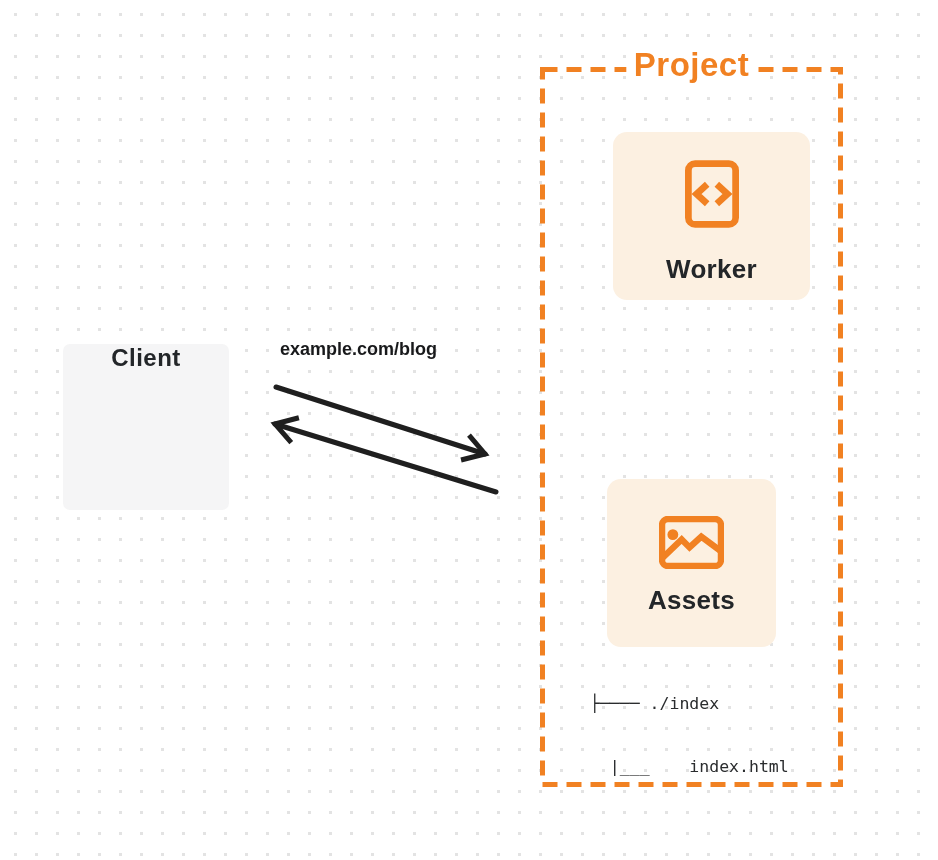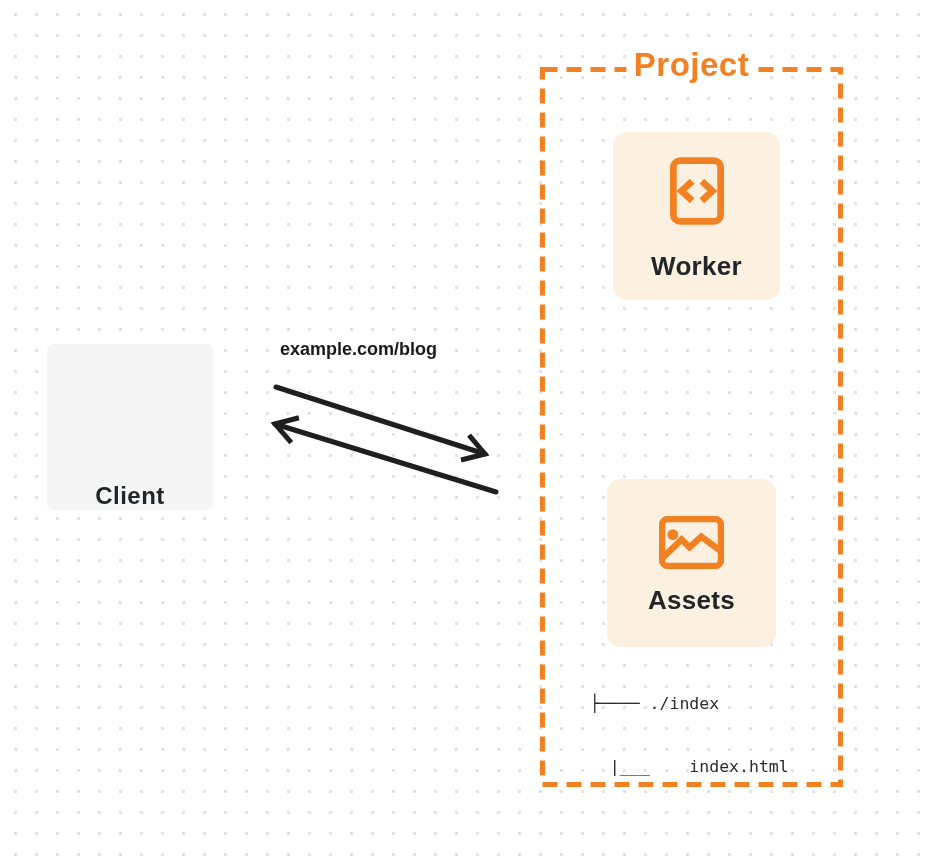--- a/index.html
+++ b/index.html
@@ -18,24 +18,24 @@
     background-color:#ffffff;
     background-image:radial-gradient(circle, var(--dot) 1.6px, transparent 1.9px);
     background-size:21px 21px;
     background-position:5px 4px;
     overflow:hidden;
   }
   .abs{position:absolute;}
 
   
   .client-box{
-    left:47px; top:344px; width:166px; height:166px;
+    left:63px; top:344px; width:166px; height:166px;
     background:var(--client-bg);
     border-radius:7px;
-    display:flex; align-items:flex-end; justify-content:center;
+    display:flex; align-items:flex-start; justify-content:center;
   }
   .client-box .label{
     font-size:24px; font-weight:bold; color:var(--ink); letter-spacing:.5px;
   }
 
   
   .request-label{
     left:280px; top:339px; width:182px;
     font-size:18px; font-weight:bold; color:#18191b;
     white-space:nowrap;
@@ -60,21 +60,21 @@
   
   .card{
     position:absolute;
     background:var(--card-bg);
     border-radius:14px;
     display:flex; flex-direction:column; align-items:center;
   }
   .card .card-label{
     font-size:26px; font-weight:bold; color:var(--ink); letter-spacing:.3px;
   }
-  .worker-card{ left:73px; top:65px; width:167px; height:168px; padding-top:25px; }
+  .worker-card{ left:73px; top:65px; width:197px; height:168px; padding-top:13px;justify-content:center; }
   .worker-card .card-label{ margin-top:26px; }
   .assets-card{ left:67px; top:412px; width:169px; height:168px; padding-top:37px; }
   .assets-card .card-label{ margin-top:16px; }
 
   
   .file-tree{
     position:absolute; left:50px; top:584px;
     font-family:"DejaVu Sans Mono","Liberation Mono",monospace;
     font-size:16.5px; line-height:21px;
     color:#2a2c2e;

